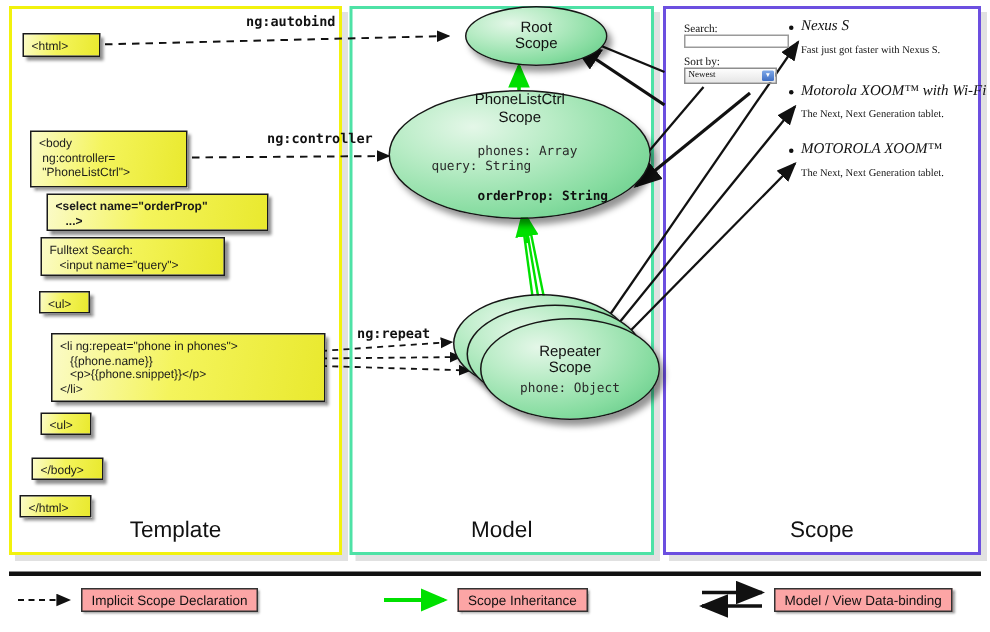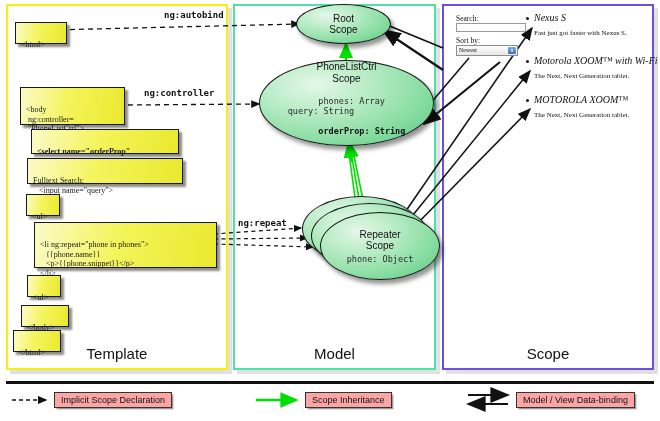--- a/index.html
+++ b/index.html
@@ -14,23 +14,23 @@
   #panel-view{left:442px;top:4px;width:212px;height:366px;border-color:#6c4fe0;}
   .panel-label{position:absolute;font-size:15px;color:#111;text-align:center;font-family:"Liberation Sans",sans-serif;}
   #label-template{left:6px;top:345px;width:222px;}
   #label-model{left:233px;top:345px;width:203px;}
   #label-view{left:442px;top:345px;width:212px;}
 
   
   .codebox{position:absolute;border:1.5px solid #1a1a1a;
     background:linear-gradient(100deg,#fbfbc8 0%,#f4f45c 45%,#e9e92e 100%);
     box-shadow:2.5px 2.5px 2px rgba(0,0,0,.45);
-    font-family:Liberation Serif, serif;
+    font-family:Liberation Sans, sans-serif;
     font-size:8px;line-height:9.5px;color:#1a1a1a;
-    padding:17px 5px 3px 5px;white-space:pre;box-sizing:border-box;}
+    padding:3px 5px 3px 5px;white-space:pre;box-sizing:border-box;}
   .codebox.bold{font-weight:bold;}
 
   
   .ellipse{position:absolute;border:1.6px solid #161616;border-radius:50%;
     background:radial-gradient(ellipse at 32% 28%, #e4f7e8 0%, #b9ecc6 32%, #86dca0 68%, #58c47f 100%);
     box-shadow:3px 4px 4px rgba(0,0,0,.42);box-sizing:border-box;
     display:flex;flex-direction:column;align-items:center;justify-content:center;}
   .ell-title{font-family:"Liberation Sans",sans-serif;font-size:10px;color:#111;text-align:center;line-height:11.5px;}
   .ell-props{font-family:"DejaVu Sans Mono","Liberation Mono",monospace;font-size:8.5px;
     color:#2a2a2a;line-height:10px;text-align:left;white-space:pre;margin-top:2px;}
@@ -143,49 +143,49 @@
     <g>
       <path d="M256,400 L296,400" stroke="#00e000" stroke-width="2.6" fill="none" marker-end="url(#ah-green)"></path>
     </g>
     <g>
       <path d="M468,395 L508,395" stroke="#111" stroke-width="2.2" fill="none" marker-end="url(#ah-black-b)"></path>
       <path d="M508,404 L468,404" stroke="#111" stroke-width="2.2" fill="none" marker-end="url(#ah-black-b)"></path>
     </g>
   </svg>
 
   <div class="edge-lbl" style="left:164px;top:10px;">ng:autobind</div>
-  <div class="edge-lbl" style="left:144px;top:88px;">ng:controller</div>
+  <div class="edge-lbl" style="left:130px;top:88px;padding-left:48px;">ng:controller</div>
   <div class="edge-lbl" style="left:238px;top:218px;">ng:repeat</div>
 
   <div class="codebox" style="left:15px;top:22px;width:52px;height:16px;">&lt;html&gt;</div>
 
   <div class="codebox" style="left:20px;top:87px;width:105px;height:38px;">&lt;body
  ng:controller=
  "PhoneListCtrl"&gt;</div>
 
   <div class="codebox bold" style="left:31px;top:129px;width:148px;height:25px;">&lt;select name="orderProp"
    ...&gt;</div>
 
-  <div class="codebox" style="left:27px;top:158px;width:156px;height:26px;">Fulltext Search:
+  <div class="codebox" style="left:27px;top:158px;width:123px;height:26px;">Fulltext Search:
    &lt;input name="query"&gt;</div>
 
   <div class="codebox" style="left:26px;top:194px;width:34px;height:15px;">&lt;ul&gt;</div>
 
   <div class="codebox" style="left:34px;top:222px;width:183px;height:46px;">&lt;li ng:repeat="phone in phones"&gt;
    {{phone.name}}
    &lt;p&gt;{{phone.snippet}}&lt;/p&gt;
 &lt;/li&gt;</div>
 
   <div class="codebox" style="left:27px;top:275px;width:34px;height:15px;">&lt;ul&gt;</div>
 
   <div class="codebox" style="left:21px;top:305px;width:48px;height:15px;">&lt;/body&gt;</div>
 
   <div class="codebox" style="left:13px;top:330px;width:48px;height:15px;">&lt;/html&gt;</div>
 
-  <div class="ellipse" style="left:296px;top:4px;width:95px;height:40px;justify-content:center;">
+  <div class="ellipse" style="left:310px;top:4px;width:95px;height:40px;justify-content:center;">
     <div class="ell-title" style="white-space:pre-line;">Root
 Scope</div>
   </div>
 
   <div class="ellipse" style="left:259px;top:60px;width:175px;height:86px;justify-content:space-between;">
     <div class="ell-title" style="white-space:pre-line;">PhoneListCtrl
 Scope</div>
     <div class="ell-props">
       <span>phones: Array
 query: String</span><br>

